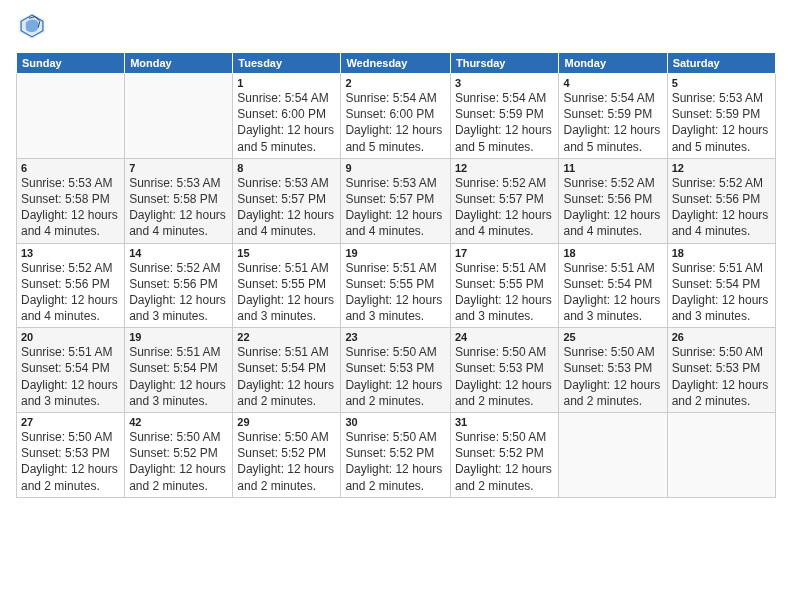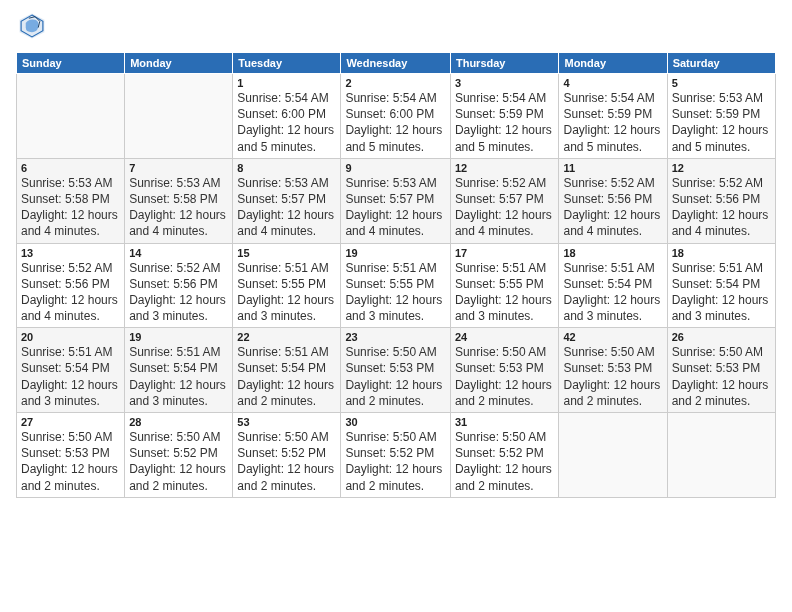--- a/index.html
+++ b/index.html
@@ -305,51 +305,51 @@
 and 2 minutes.</div>
           </td>
           <td>
             <span class="day-num">24</span>
             <div class="day-info" style="white-space: pre-line;">Sunrise: 5:50 AM
 Sunset: 5:53 PM
 Daylight: 12 hours
 and 2 minutes.</div>
           </td>
           <td>
+            <span class="day-num">25</span>
+            <div class="day-info" style="white-space: pre-line;">Sunrise: 5:50 AM
+Sunset: 5:53 PM
+Daylight: 12 hours
+and 2 minutes.</div>
+          </td>
+          <td>
+            <span class="day-num">26</span>
+            <div class="day-info" style="white-space: pre-line;">Sunrise: 5:50 AM
+Sunset: 5:53 PM
+Daylight: 12 hours
+and 2 minutes.</div>
+          </td>
+        </tr>
+        <tr>
+          <td>
+            <span class="day-num">27</span>
+            <div class="day-info" style="white-space: pre-line;">Sunrise: 5:50 AM
+Sunset: 5:53 PM
+Daylight: 12 hours
+and 2 minutes.</div>
+          </td>
+          <td>
             <span class="day-num">42</span>
             <div class="day-info" style="white-space: pre-line;">Sunrise: 5:50 AM
-Sunset: 5:53 PM
-Daylight: 12 hours
-and 2 minutes.</div>
-          </td>
-          <td>
-            <span class="day-num">26</span>
-            <div class="day-info" style="white-space: pre-line;">Sunrise: 5:50 AM
-Sunset: 5:53 PM
-Daylight: 12 hours
-and 2 minutes.</div>
-          </td>
-        </tr>
-        <tr>
-          <td>
-            <span class="day-num">27</span>
-            <div class="day-info" style="white-space: pre-line;">Sunrise: 5:50 AM
-Sunset: 5:53 PM
-Daylight: 12 hours
-and 2 minutes.</div>
-          </td>
-          <td>
-            <span class="day-num">28</span>
-            <div class="day-info" style="white-space: pre-line;">Sunrise: 5:50 AM
 Sunset: 5:52 PM
 Daylight: 12 hours
 and 2 minutes.</div>
           </td>
           <td>
-            <span class="day-num">53</span>
+            <span class="day-num">29</span>
             <div class="day-info" style="white-space: pre-line;">Sunrise: 5:50 AM
 Sunset: 5:52 PM
 Daylight: 12 hours
 and 2 minutes.</div>
           </td>
           <td>
             <span class="day-num">30</span>
             <div class="day-info" style="white-space: pre-line;">Sunrise: 5:50 AM
 Sunset: 5:52 PM
 Daylight: 12 hours

